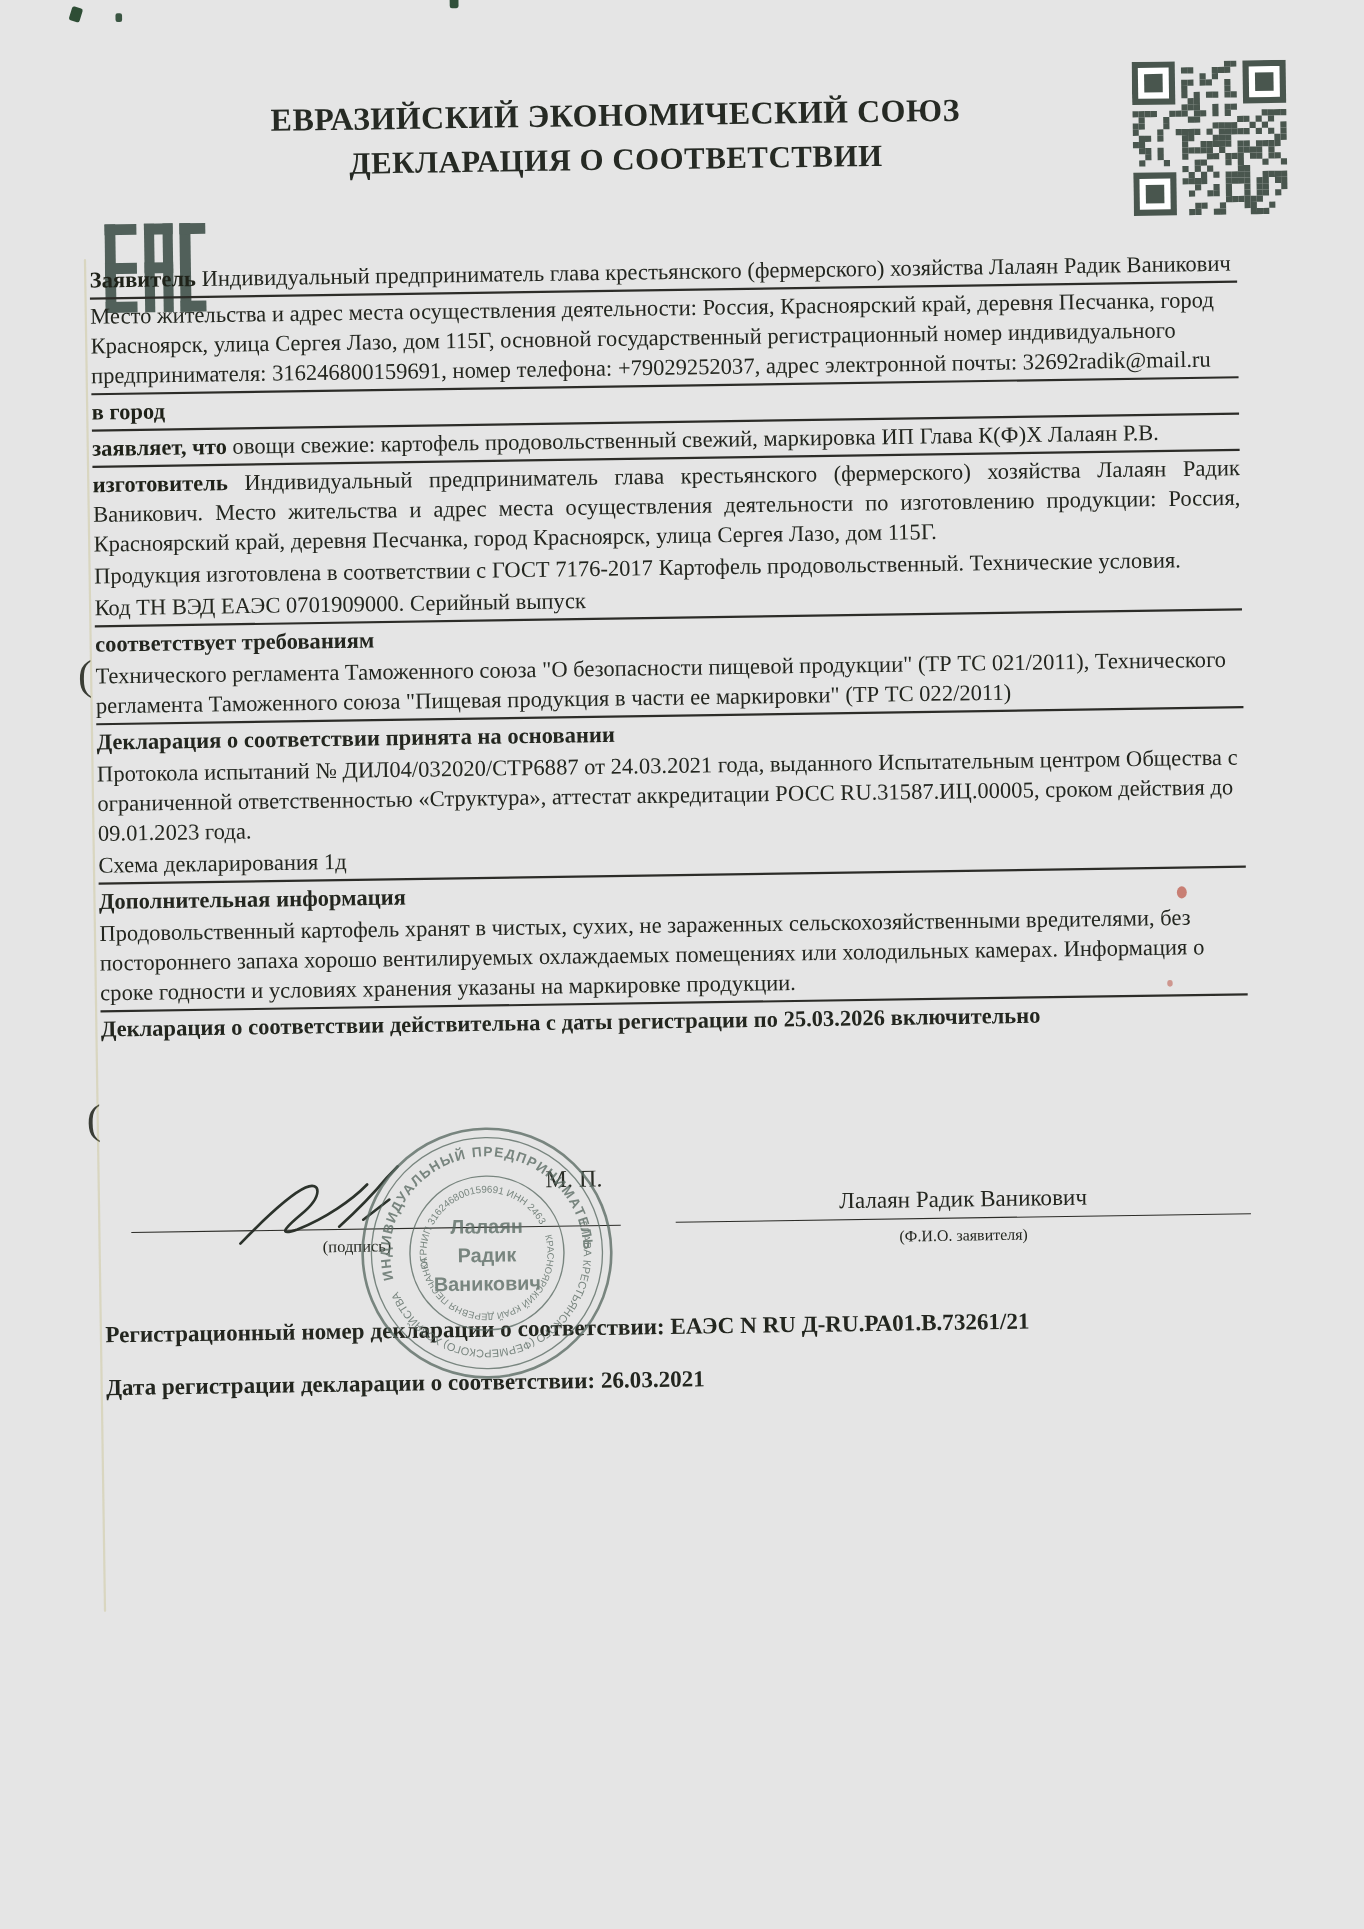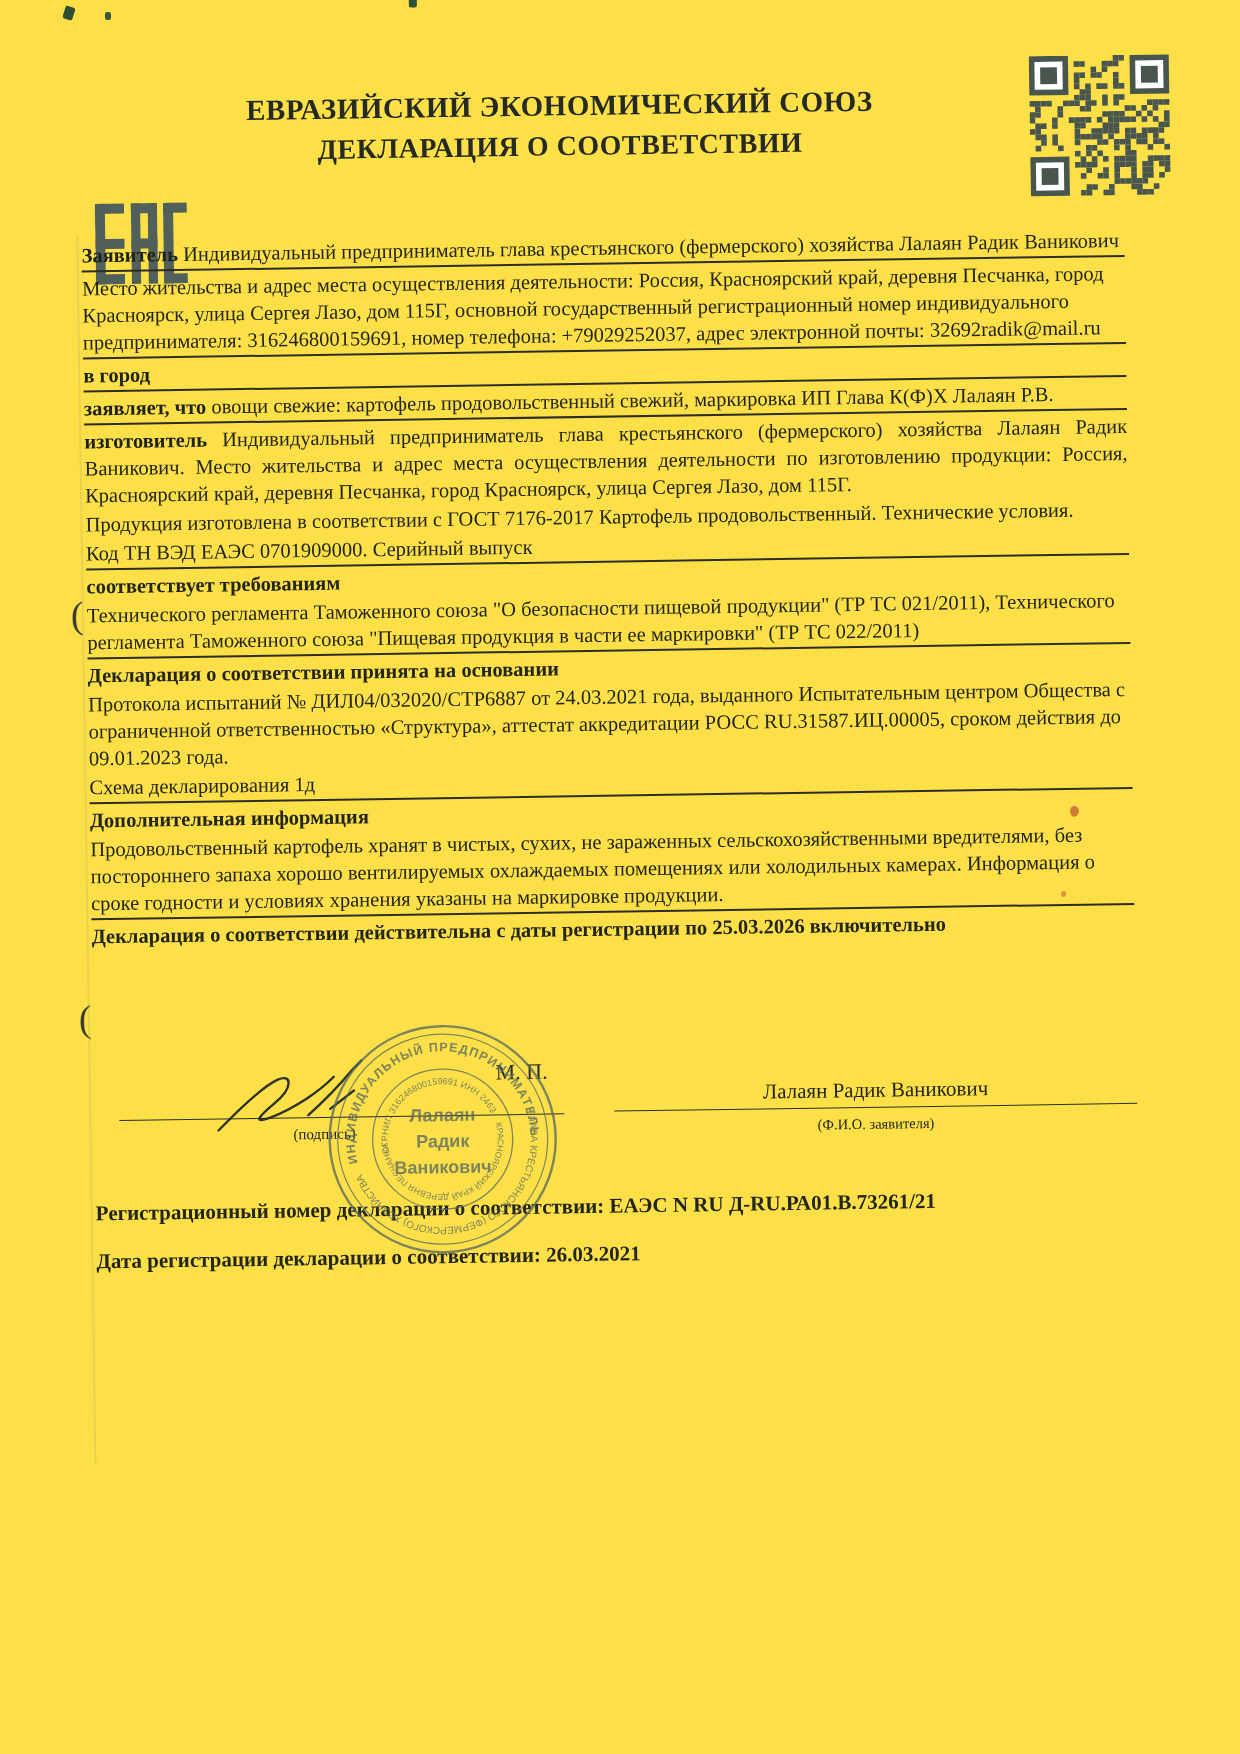--- a/index.html
+++ b/index.html
@@ -1,16 +1,16 @@
 <!DOCTYPE html>
 <html><head>
 <meta charset="utf-8">
 <style>
   html,body{margin:0;padding:0;background:#ffffff;}
-  .page{position:relative;width:1240px;height:1754px;background:#fde047;overflow:hidden;
+  .page{position:relative;width:1240px;height:1754px;background:#e5e5e5;overflow:hidden;
         font-family:"Liberation Serif",serif;color:#23261f;}
   .doc{position:absolute;inset:0;transform:rotate(-0.85deg);transform-origin:120px 1500px;}
 
   
   .title-wrap{position:absolute;left:140px;top:96px;width:880px;text-align:center;}
   .title1{font-size:29px;font-weight:bold;letter-spacing:.5px;color:#262a24;}
   .title2{font-size:28px;font-weight:bold;letter-spacing:.5px;margin-top:8px;color:#262a24;}
   .eac{position:absolute;left:114px;top:192px;}
   .qr{position:absolute;left:1050px;top:70px;}
 

